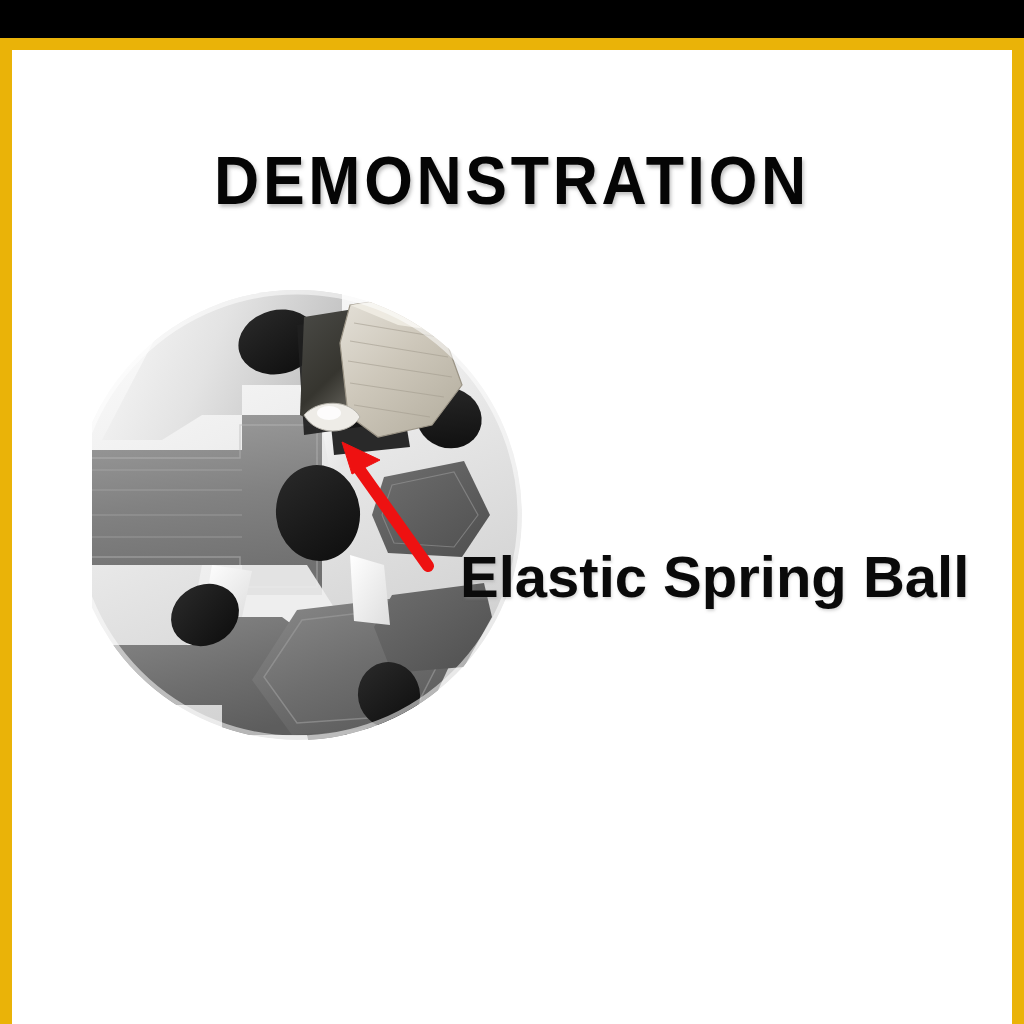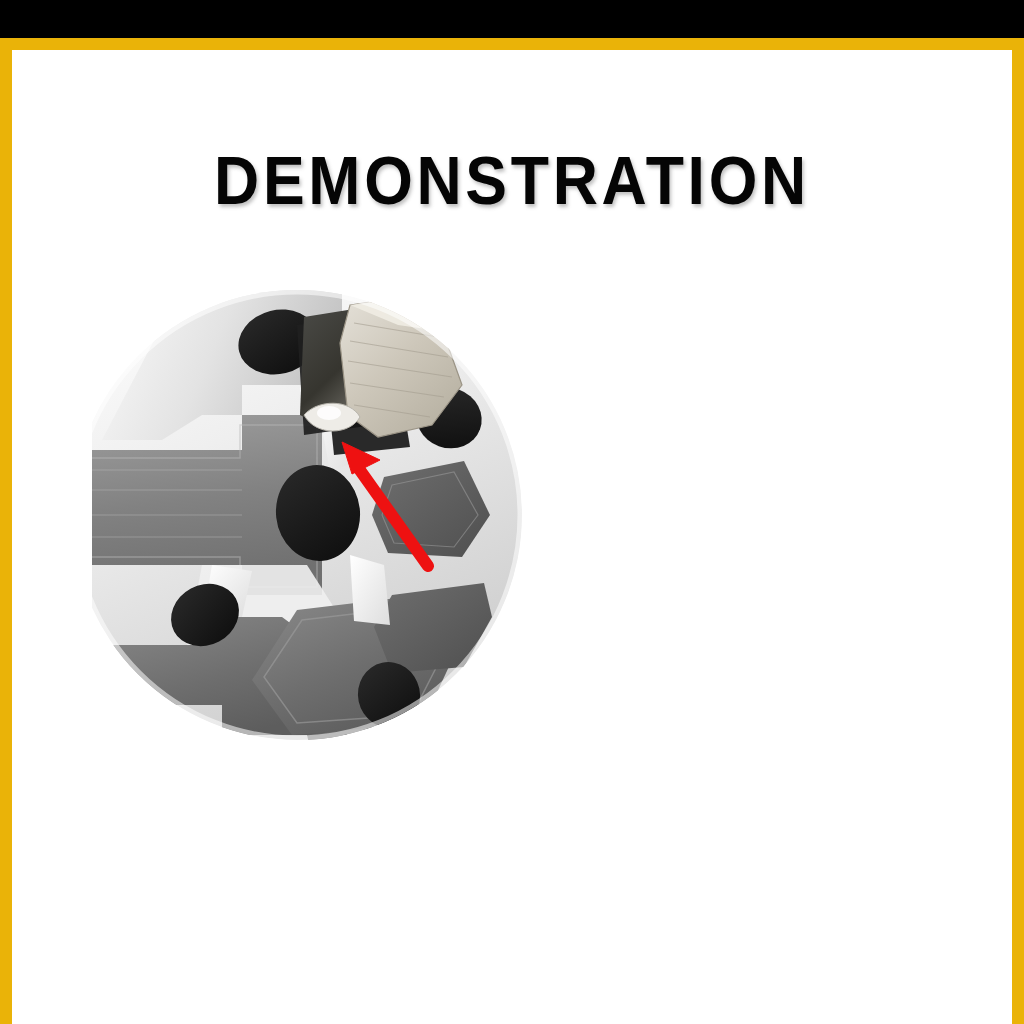--- a/index.html
+++ b/index.html
@@ -207,16 +207,17 @@
       </svg>
     </div>
 
     <svg id="arrow-layer" viewBox="0 0 1000 1000" xmlns="http://www.w3.org/2000/svg">
       <g stroke="#ee1111" fill="#ee1111">
         <line x1="416" y1="516" x2="345" y2="416" stroke-width="12" stroke-linecap="round"></line>
         <path d="M330 392 L368 410 L340 424 Z"></path>
       </g>
     </svg>
 
+    <div id="callout-label">Elastic Spring Ball</div>
 
 
   </div>
 </div>
 
 </body></html>

